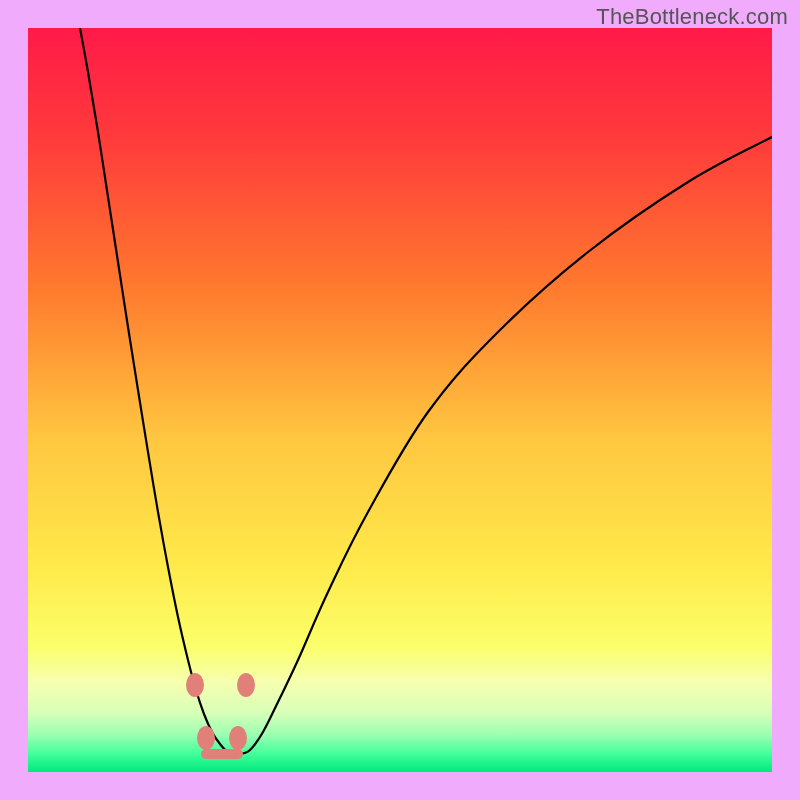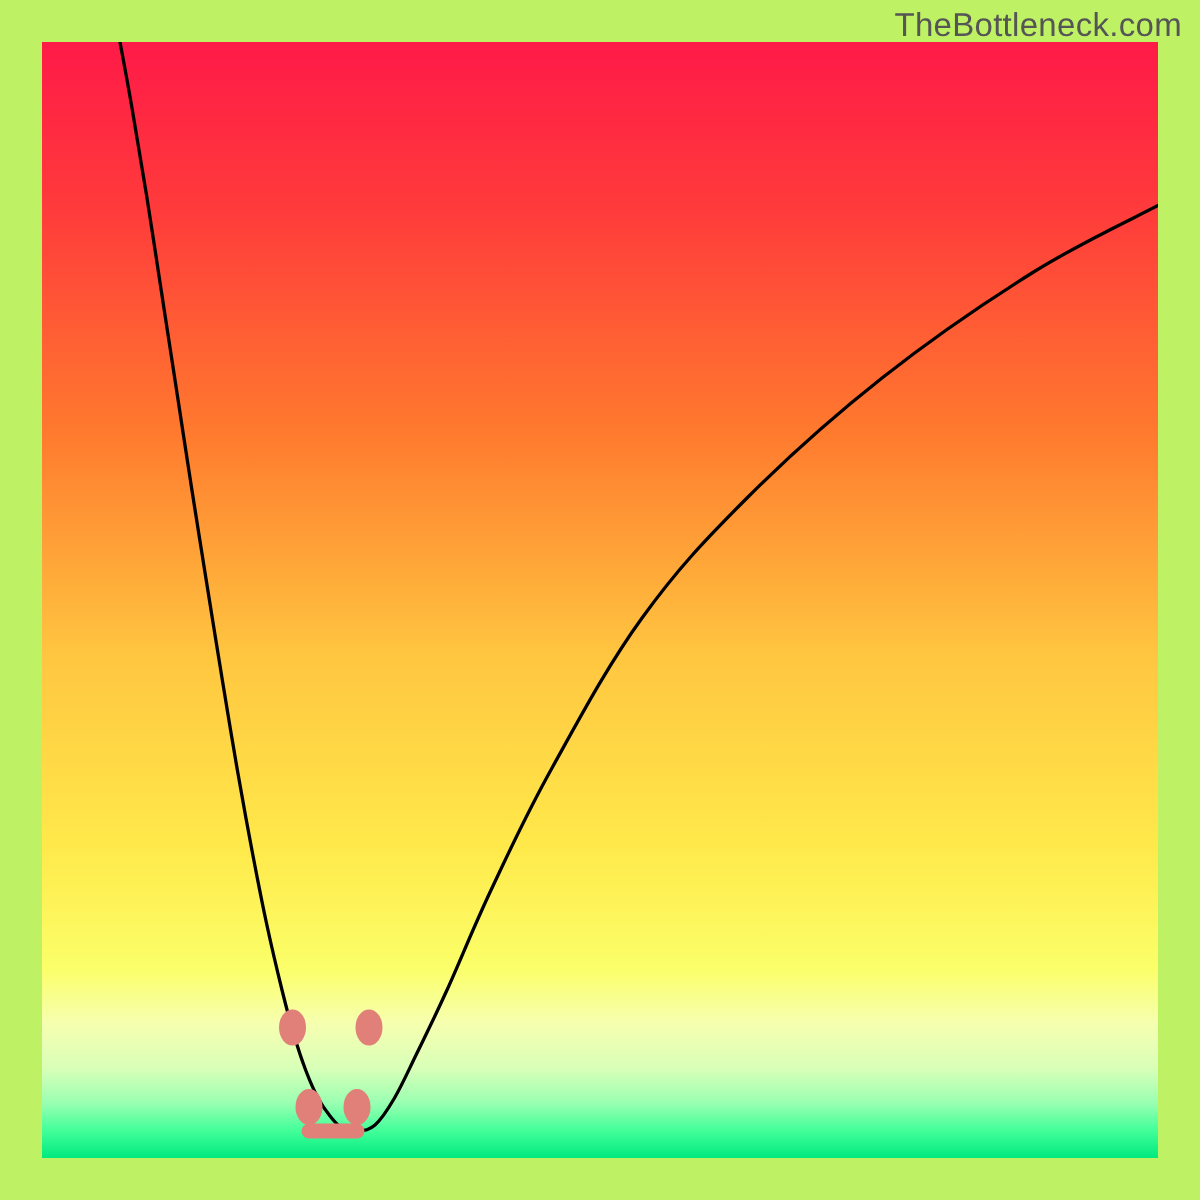--- a/index.html
+++ b/index.html
@@ -10,21 +10,21 @@
     overflow: hidden;
     background: #000;
     font-family: Arial, Helvetica, sans-serif;
   }
   .frame {
     position: absolute;
     left: 0;
     top: 0;
     width: 800px;
     height: 800px;
-    background: #bef264;
+    background: #f0abfc;
   }
   .plot {
     position: absolute;
     left: 28px;
     top: 28px;
     width: 744px;
     height: 744px;
     overflow: hidden;
   }
   .watermark {

